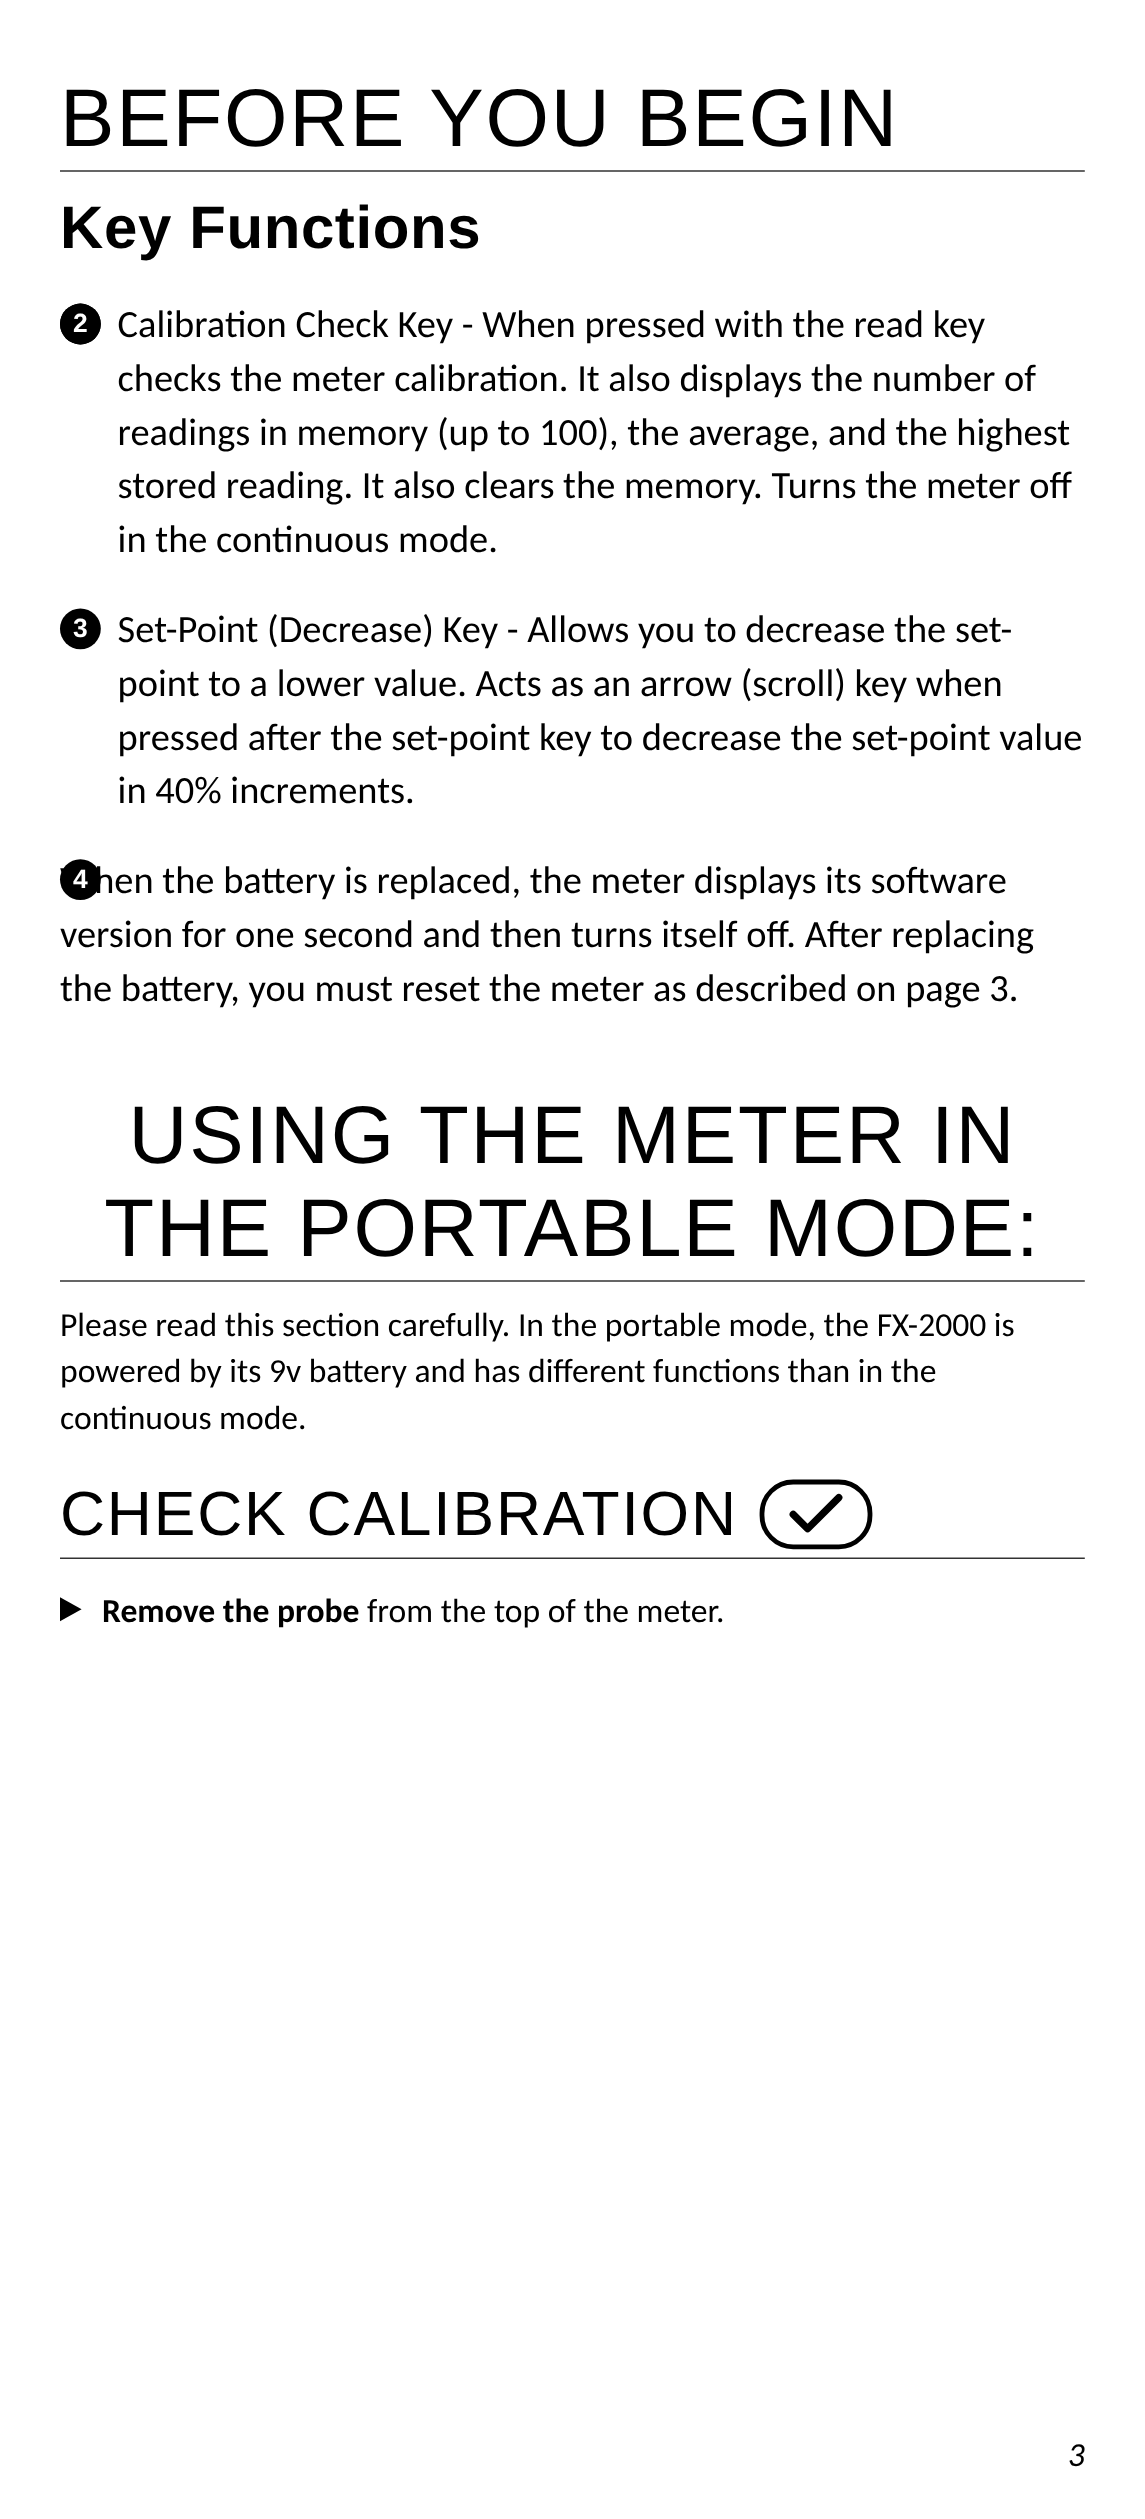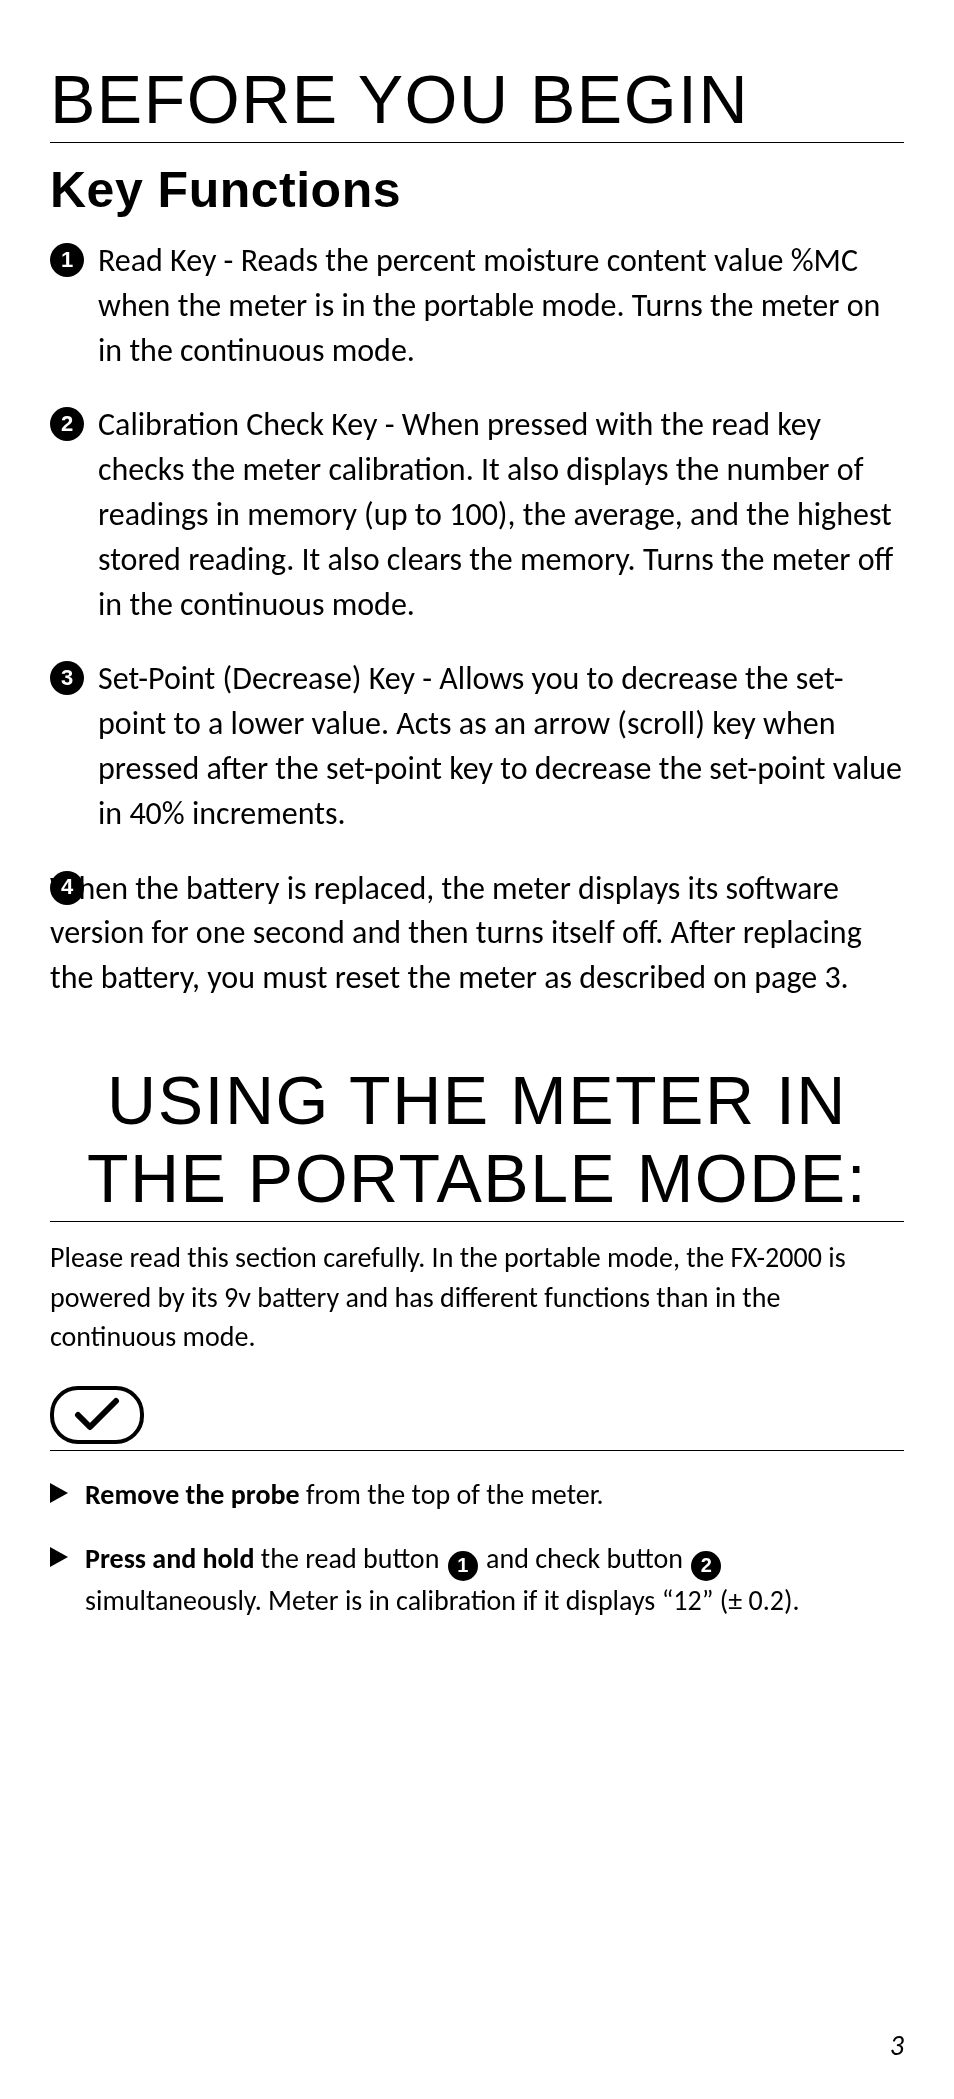--- a/index.html
+++ b/index.html
@@ -155,50 +155,47 @@
 </style>
 </head>
 <body>
 
 <h1 class="section-title">BEFORE YOU BEGIN</h1>
 <h2 class="sub-title">Key Functions</h2>
 
 <ul class="num-list">
   <li>
     <span class="badge">1</span>
-    <span>Read Key - Reads the percent moisture content value %MC when the meter is in the portable mode. Turns the meter on in the continuous mode.</span>
   </li>
   <li>
     <span class="badge">2</span>
     <span>Calibration Check Key - When pressed with the read key checks the meter calibration. It also displays the number of readings in memory (up to 100), the average, and the highest stored reading. It also clears the memory. Turns the meter off in the continuous mode.</span>
   </li>
   <li>
     <span class="badge">3</span>
     <span>Set-Point (Decrease) Key - Allows you to decrease the set-point to a lower value. Acts as an arrow (scroll) key when pressed after the set-point key to decrease the set-point value in 40% increments.</span>
   </li>
   <li>
     <span class="badge">4</span>
   </li>
 </ul>
 
 <p class="note">When the battery is replaced, the meter displays its software version for one second and then turns itself off. After replacing the battery, you must reset the meter as described on page 3.</p>
 
 <h1 class="section-title twoline">USING THE METER IN THE PORTABLE MODE:</h1>
 <p class="intro">Please read this section carefully. In the portable mode, the FX-2000 is powered by its 9v battery and has different functions than in the continuous mode.</p>
 
 <div class="check-cal-row">
+  <h1>CHECK CALIBRATION</h1>
   <span class="check-mark-oval">
     <svg width="46" height="36" viewBox="0 0 46 36">
       <path d="M4 18 L16 30 L42 4" stroke="#000" stroke-width="6" fill="none" stroke-linecap="round" stroke-linejoin="round"></path>
     </svg>
   </span>
 </div>
 
 <ul class="arrow-list">
   <li>
     <span class="b">Remove the probe</span><span> from the top of the meter.</span>
   </li>
-  <li>
-    <span class="b">Press and hold</span><span> the read button </span><span class="inline-badge">1</span><span> and check button </span><span class="inline-badge">2</span><span> simultaneously. Meter is in calibration if it displays “12” (± 0.2).</span>
-  </li>
 </ul>
 
 <div class="page-num">3</div>
 
 </body></html>

